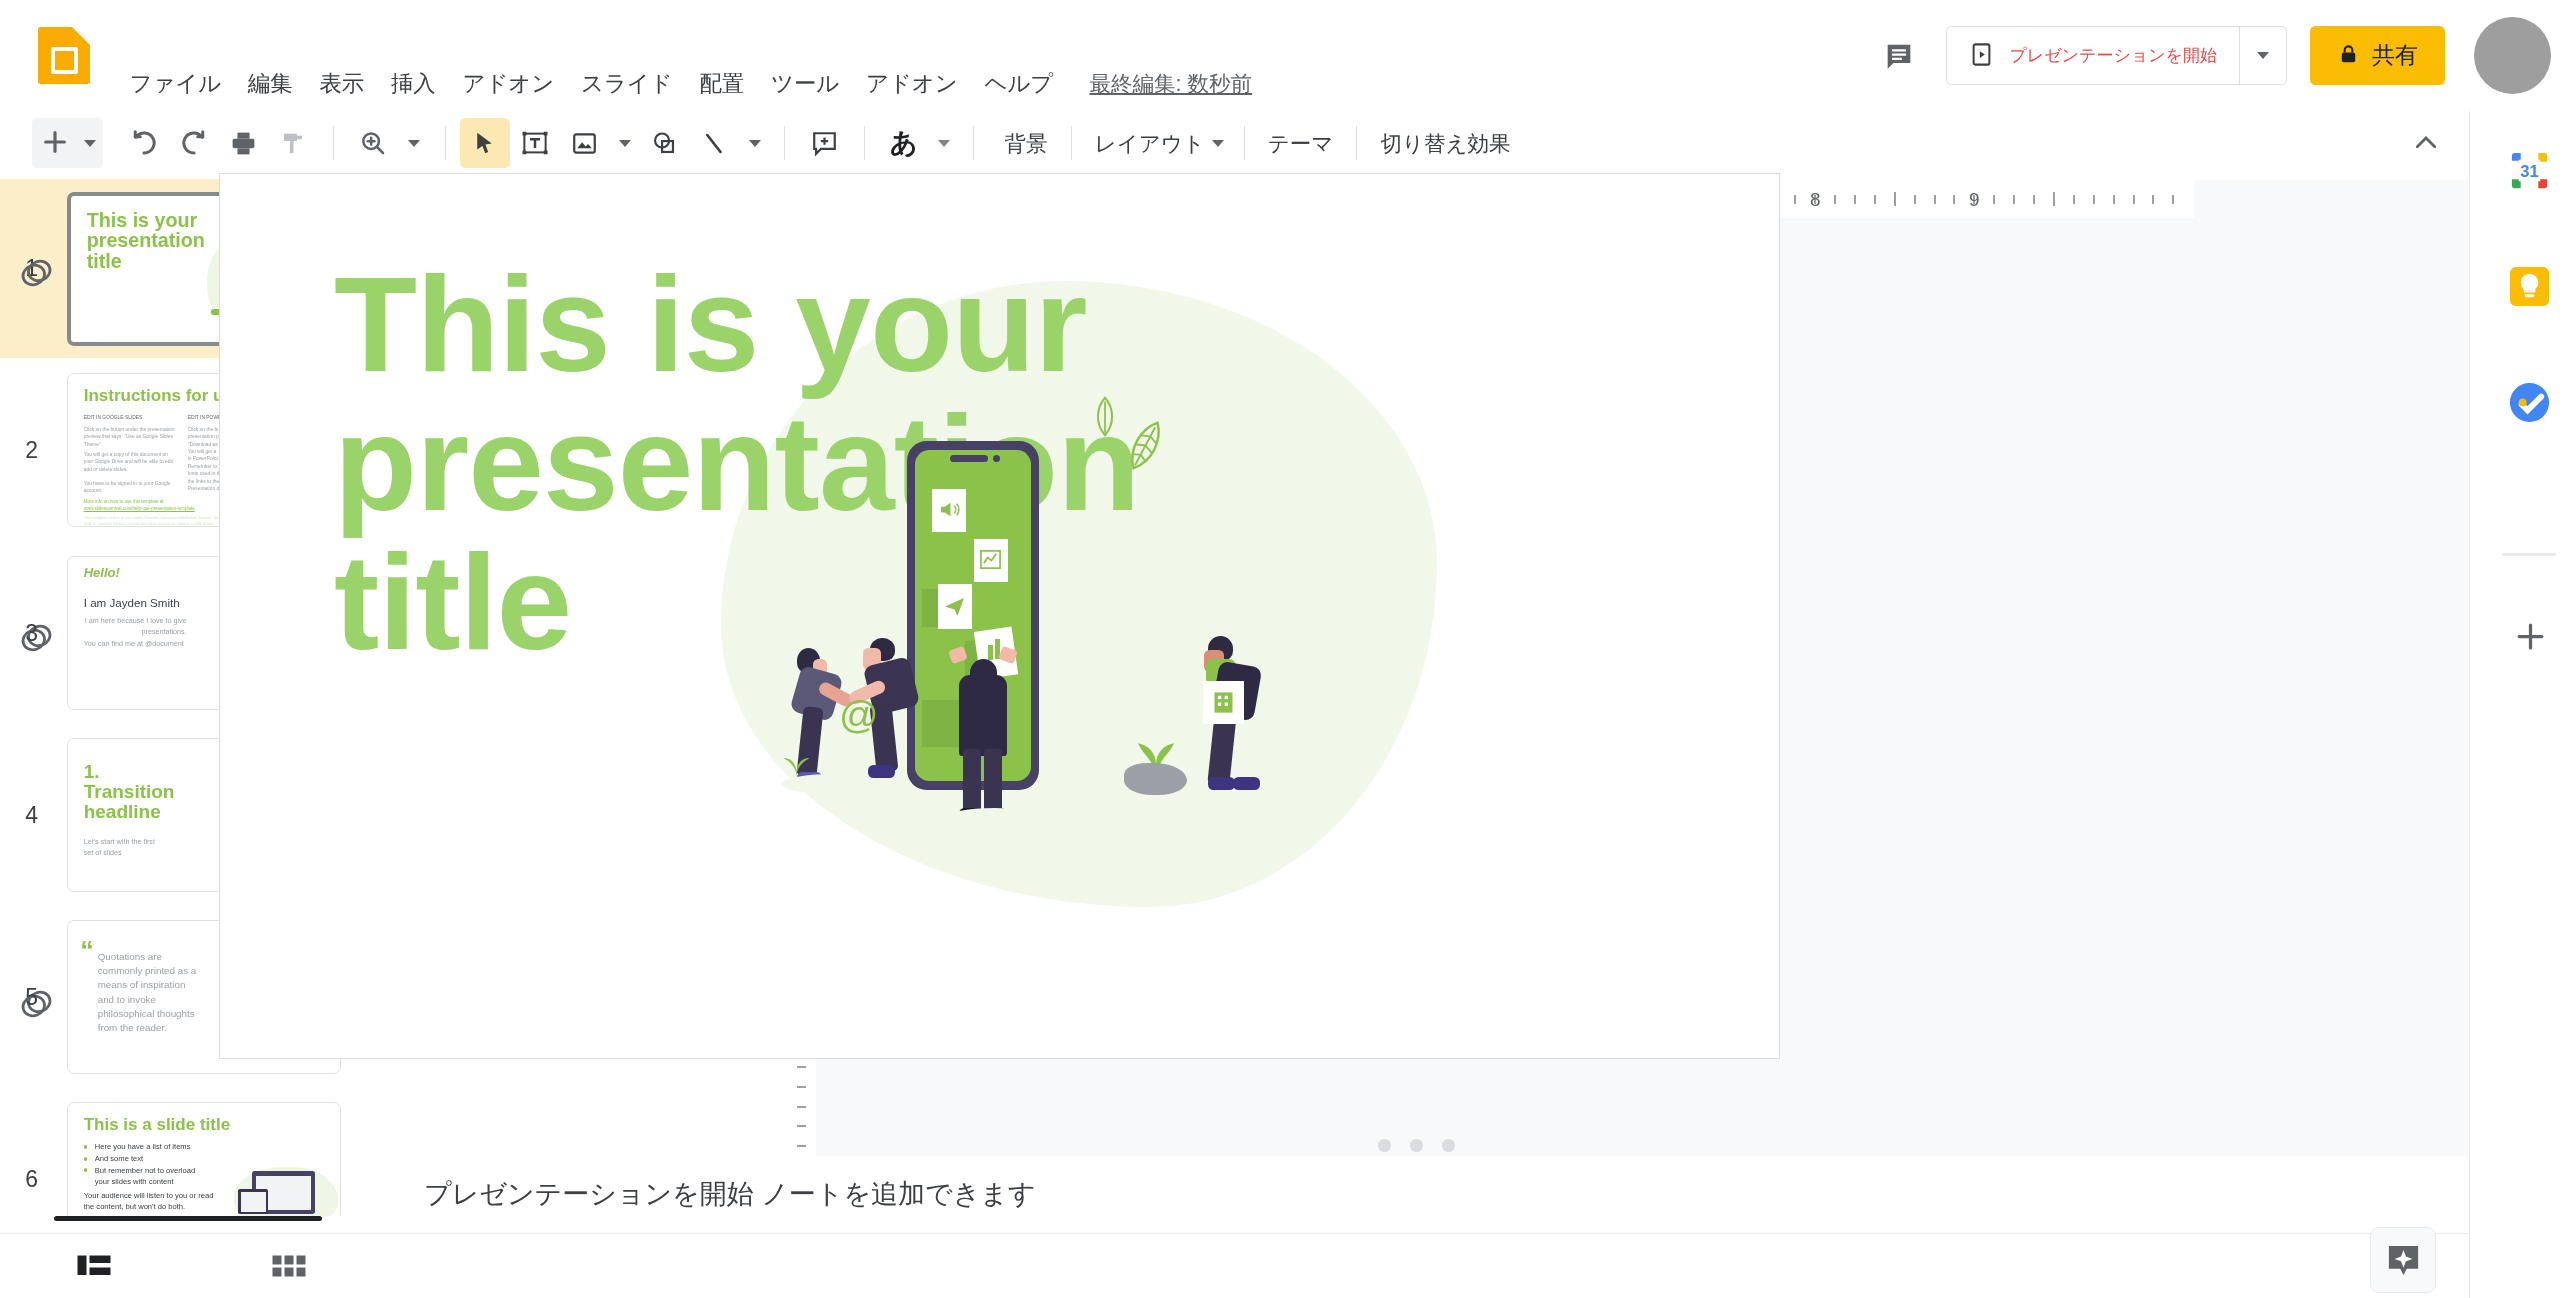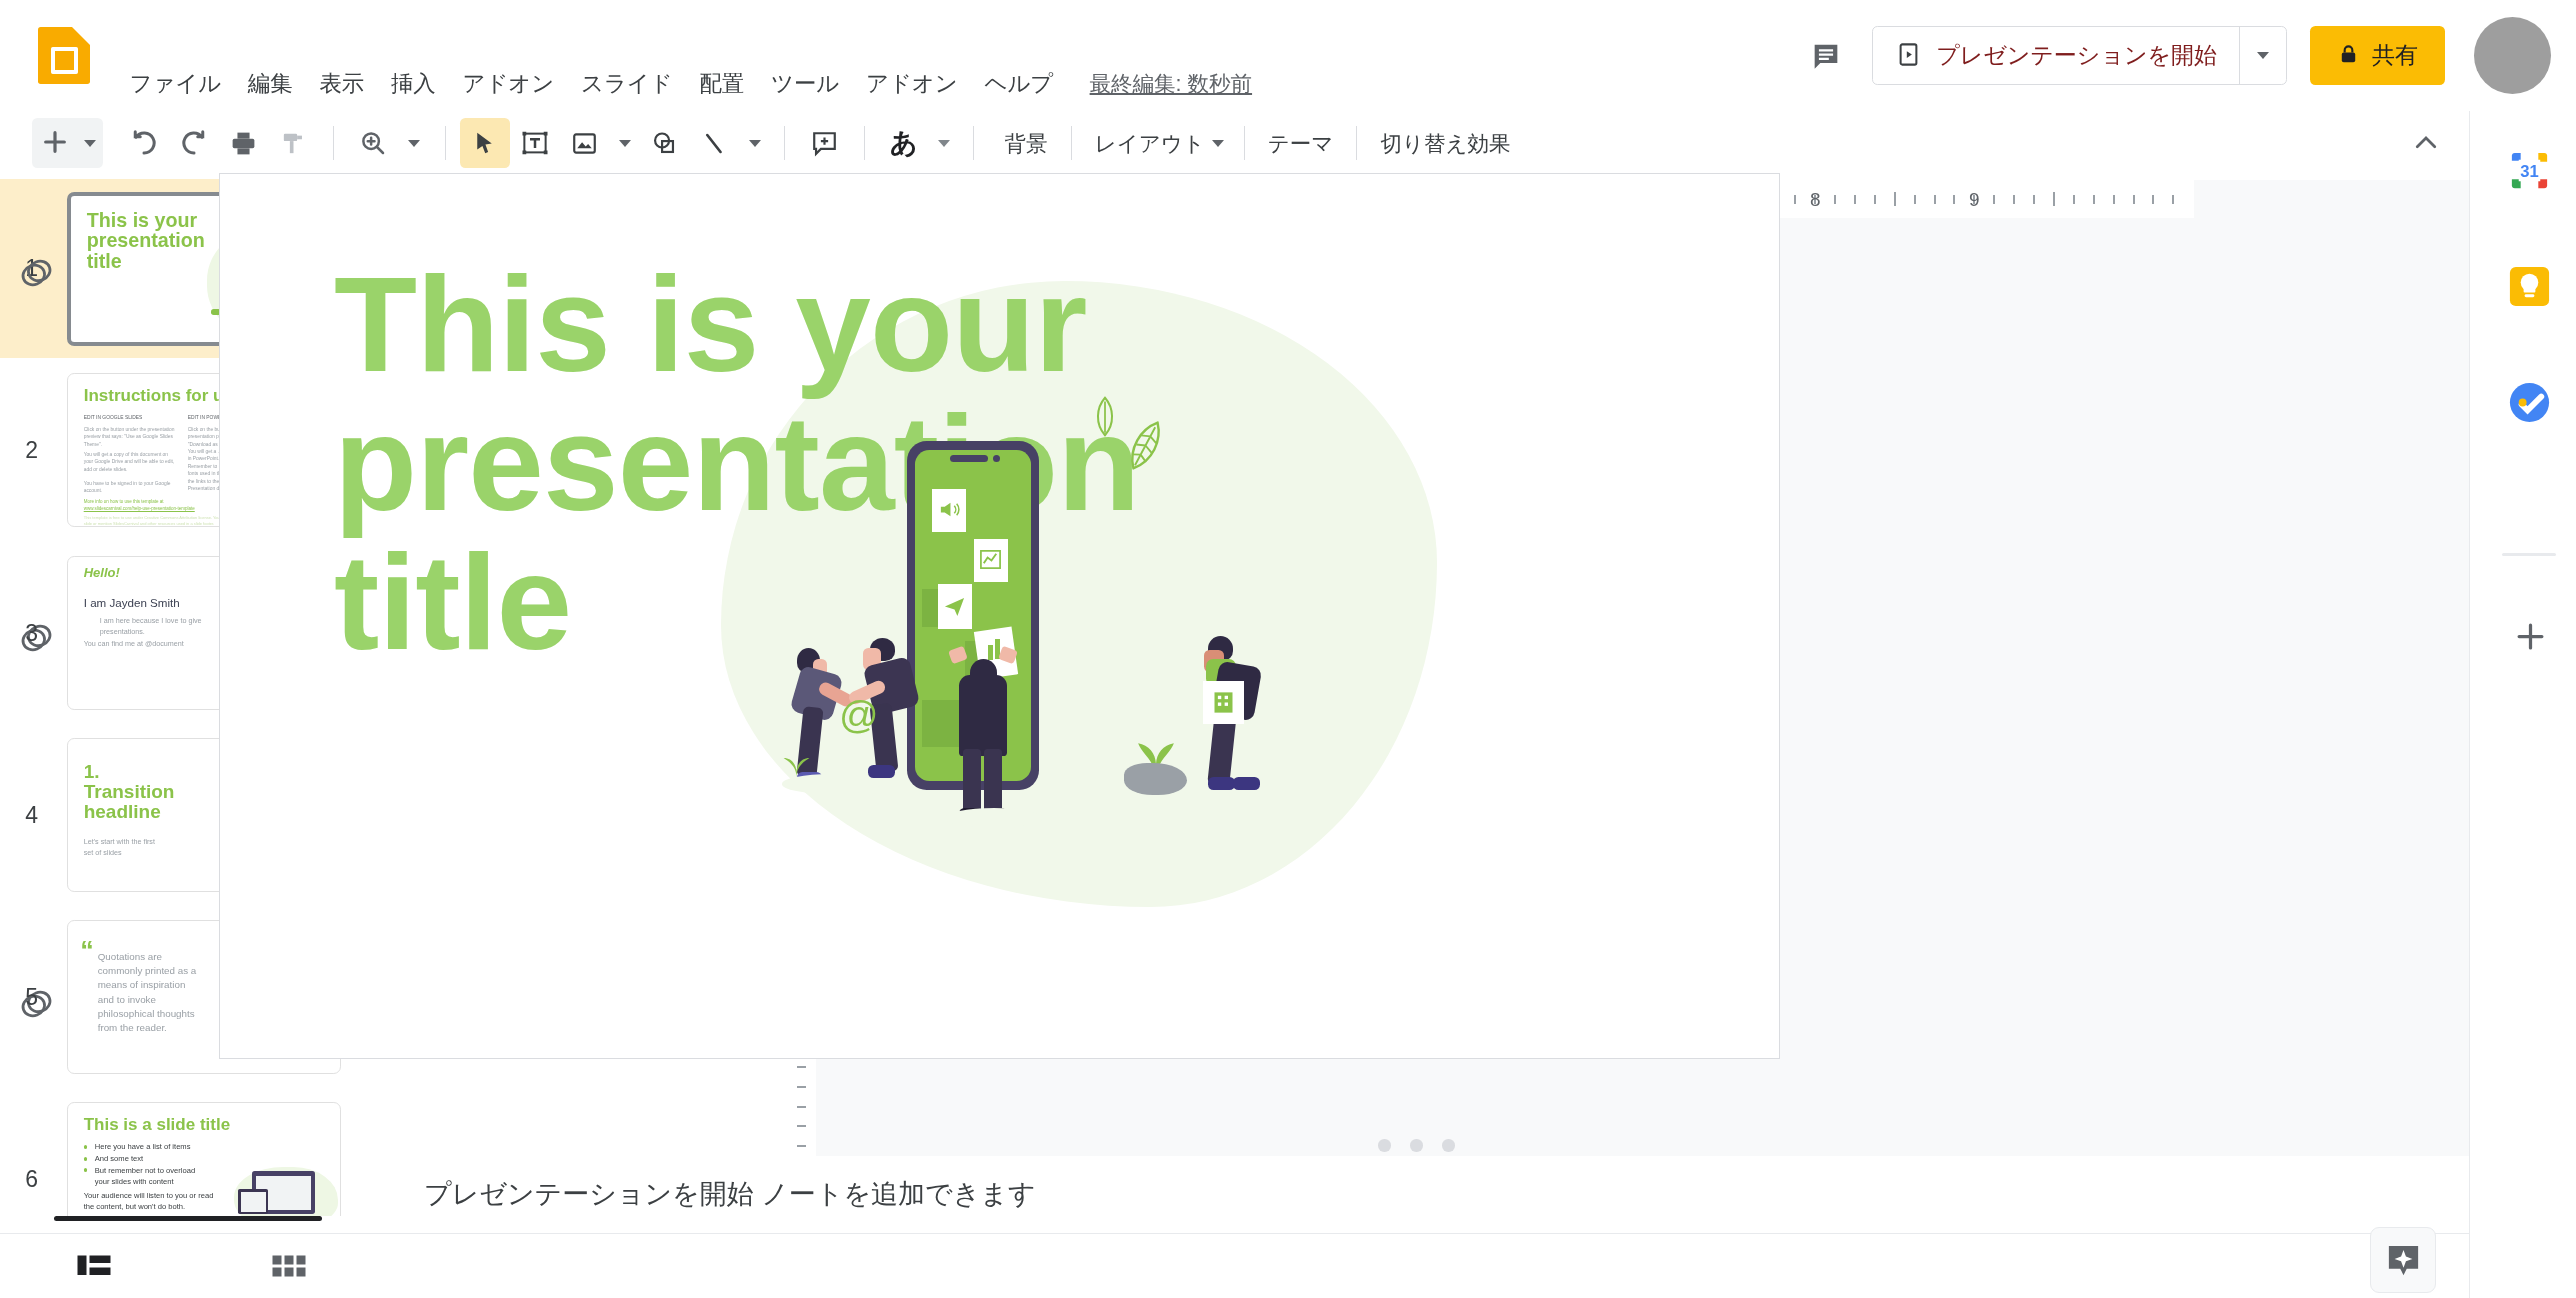--- a/index.html
+++ b/index.html
@@ -27,21 +27,21 @@
   .ticon svg { fill:#5f6368; }
 
   .menu-row { position:absolute; left:116px; top:63px; height:41px; display:flex; align-items:center; gap:0px; }
   .menu-item { font-size:22.4px; color:#3c4043; padding:3.6px 13.4px; border-radius:3.6px; cursor:pointer; white-space:nowrap; }
   .last-edit { font-size:21.5px; color:#5f6368; text-decoration:underline; margin-left:23px; cursor:pointer; white-space:nowrap; }
 
   .header-right { position:absolute; right:0; top:0; height:111px; display:flex; align-items:center; gap:0; }
   .comment-btn { width:54px; height:54px; display:flex; align-items:center; justify-content:center; border-radius:50%; cursor:pointer; margin-right:19.7px;}
   .present-group { display:flex; align-items:stretch; height:59px; border:0.9px solid #dadce0; border-radius:5.4px; overflow:hidden; background:#fff;}
   .present-main { display:flex; align-items:center; gap:14.3px; padding:0 21.5px; cursor:pointer; }
-  .present-label { font-size:23px; color:#7f1d1d; white-space:nowrap; }
+  .present-label { font-size:17px; color:#ef4444; white-space:nowrap; }
   .present-caret { width:47px; display:flex; align-items:center; justify-content:center; border-left:0.9px solid #dadce0; cursor:pointer; }
   .share-btn { margin-left:23px; height:59px; background:#FBBC04; border-radius:5.4px; display:flex; align-items:center; gap:12.5px; padding:0 27px; cursor:pointer; }
   .share-label { font-size:23px; color:#202124; white-space:nowrap; }
   .avatar { width:77px; height:77px; border-radius:50%; background:#9e9e9e; margin-left:29px; margin-right:25px; cursor:pointer; }
 
   
   .toolbar { position:absolute; left:0; top:111px; width:2576px; height:64px; background:#fff; display:flex; align-items:center; padding-left:32px; }
   .tb { height:50px; min-width:50px; display:flex; align-items:center; justify-content:center; border-radius:5.4px; cursor:pointer; }
   .tb.active { background:#fce8b2; }
   .tb.newslide { background:#f1f3f4; border-radius:5.4px; padding:0 7.2px; gap:3.6px; }
@@ -359,21 +359,21 @@
           </svg>
       </div>
     </div>
 
     <div class="strip-row" style="height:182px;">
       <div class="strip-num">3</div>
       <div class="thumb" style="margin-left:19.7px;">
         <div class="blob" style="left:154px;top:47px;width:113px;height:70px;"></div>
         <div class="t-title" style="left:16px;top:9px;width:134px;font-size:13px;font-style:italic;">Hello!</div>
         <div class="t-sub" style="left:16px;top:39px;width:161px;font-size:11.6px;">I am Jayden Smith</div>
-        <div class="t-body" style="left:32px;top:59px;width:107px;font-size:7.2px;line-height:1.5;">I am here because I love to give presentations.</div>
+        <div class="t-body" style="left:12px;top:59px;width:107px;font-size:7.2px;line-height:1.5;text-align:right;">I am here because I love to give presentations.</div>
         <div class="t-body" style="left:16px;top:82px;width:116px;font-size:7.2px;">You can find me at @document</div>
         <div class="t-body" style="left:256px;top:134px;font-size:5.4px;color:#cfe3b5;">3</div>
         <div style="position:absolute;left:184px;top:75px;width:11.6px;height:34px;background:#e08a7a;border-radius:2.7px;"></div>
         <div style="position:absolute;left:198px;top:68px;width:13.4px;height:41px;background:#3c3552;border-radius:2.7px;"></div>
         <div style="position:absolute;left:213px;top:70px;width:12.5px;height:39px;background:#2f2a43;border-radius:2.7px;"></div>
         <div style="position:absolute;left:227px;top:75px;width:12.5px;height:34px;background:#8BC34A;border-radius:2.7px;"></div>
       </div>
       <div class="strip-layers" style="top:447px;">
         <svg width="41" height="34" viewBox="0 0 30 24">
             <ellipse cx="13" cy="12" rx="8" ry="7" fill="none" stroke="#5f6368" stroke-width="2" transform="rotate(-20 13 12)"></ellipse>

